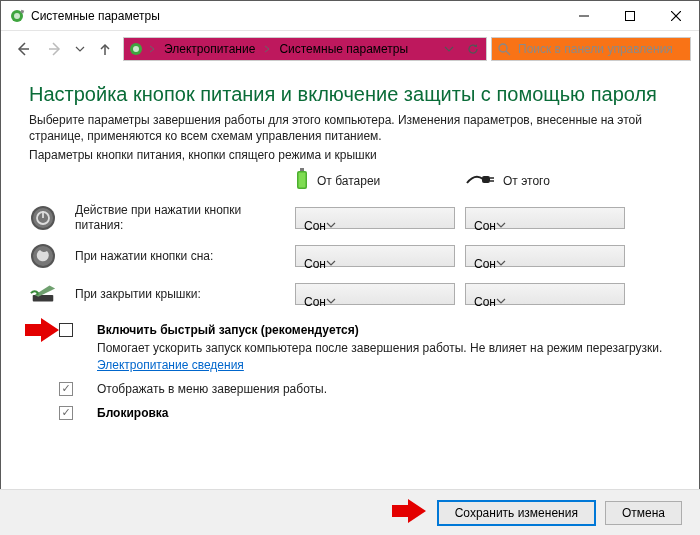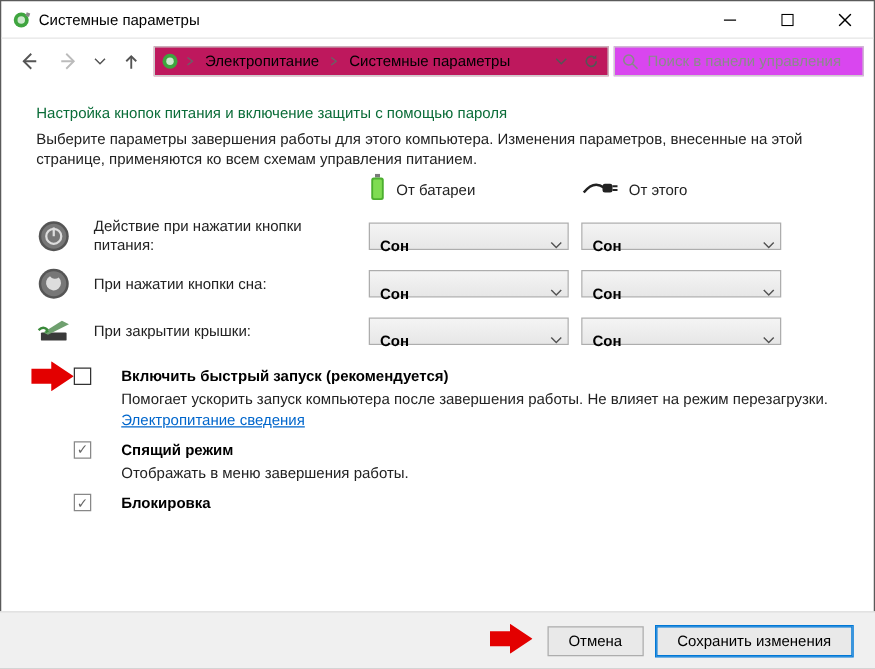--- a/index.html
+++ b/index.html
@@ -60,35 +60,35 @@
   }
   .addr-btn {
     width:22px; height:22px; display:flex; align-items:center; justify-content:center;
     color:#444;
   }
   .search-wrap {
     width:200px; height:24px;
     border:1px solid #ccc;
     display:flex; align-items:center;
     color:#888;
-    background:#d946ef;
+    background:#f97316;
   }
   .search-wrap .sicon { width:24px; display:flex; align-items:center; justify-content:center; color:#777;}
   .search-wrap input {
     border:none; outline:none; flex:1; font-size:12px; color:#333;
     background:transparent;
   }
   .search-wrap input::placeholder { color:#8a8a8a; }
   
   .content {
     padding: 14px 28px 0 28px;
   }
   .heading {
     color:#0a6c38;
-    font-size:12px;
+    font-size:20px;
     margin: 2px 0 6px 0;
   }
   .intro {
     color:#222;
     line-height:1.35;
     margin-bottom:4px;
   }
   .section-label {
     color:#222;
     margin-bottom:6px;
@@ -105,22 +105,21 @@
   .col-head { display:flex; align-items:center; gap:8px; color:#222; }
   .row-icon { width:28px; height:28px; display:flex; align-items:center; justify-content:center; }
   .row-label { color:#222; line-height:1.2; }
   .win-select {
     height:22px;
     border:1px solid #adadad;
     background: linear-gradient(#f4f4f4,#e7e7e7);
     display:flex; align-items:center;
     padding: 16px 4px 0 8px;
     font-size:12px;
-    justify-content:space-between;
-    font-weight:bold;
+    justify-content:flex-start;
   }
   .win-select .sel-chev { color:#555; }
   
   .shutdown-title { margin:4px 0 8px 0; }
   .opt-row {
     display:flex;
     align-items:flex-start;
     gap:24px;
     margin-left:30px;
     position:relative;
@@ -272,20 +271,21 @@
         </svg>
     </span>
     <input type="text" placeholder="Поиск в панели управления" style="">
   </div>
 </div>
 
 <div class="content">
   <div class="heading">Настройка кнопок питания и включение защиты с помощью пароля</div>
   <div class="intro">Выберите параметры завершения работы для этого компьютера. Изменения параметров, внесенные на этой странице, применяются ко всем схемам управления питанием.</div>
 
+  <div class="section-label">Параметры кнопки питания, кнопки спящего режима и крышки</div>
 
   <div class="power-grid">
 
     <div></div>
       <div></div>
     <div class="col-head">
       <span>
         <svg width="14" height="22" viewBox="0 0 14 22">
           <rect x="5" y="0" width="4" height="3" fill="#7a7a7a"></rect>
           <rect x="2" y="3" width="10" height="18" rx="2" fill="#4caf2f"></rect>
@@ -386,38 +386,37 @@
         <span>Помогает ускорить запуск компьютера после завершения работы. Не влияет на режим перезагрузки.</span>
         <span> </span>
         <span class="link">Электропитание сведения</span>
       </span>
     </div>
   </div>
 
   <div class="opt-row">
     <div class="cbox disabled">✓</div>
     <div class="txt">
-      <span class="lbl">Спящий режим</span>
       <span class="desc">Отображать в меню завершения работы.</span>
     </div>
   </div>
 
   <div class="opt-row">
     <div class="cbox disabled">✓</div>
     <div class="txt">
       <span class="lbl">Блокировка</span>
     </div>
   </div>
 </div>
 
 <div class="footer">
   <span class="footer-arrow">
     <svg width="34" height="24" viewBox="0 0 34 24">
         <polygon points="0,6 16,6 16,0 34,12 16,24 16,18 0,18" fill="#e30000"></polygon>
       </svg>
   </span>
+  <div class="btn primary">
+    <span>Сохранить изменения</span>
+  </div>
   <div class="btn">
     <span>Отмена</span>
   </div>
-  <div class="btn primary">
-    <span>Сохранить изменения</span>
-  </div>
 </div>
 
 </body></html>

